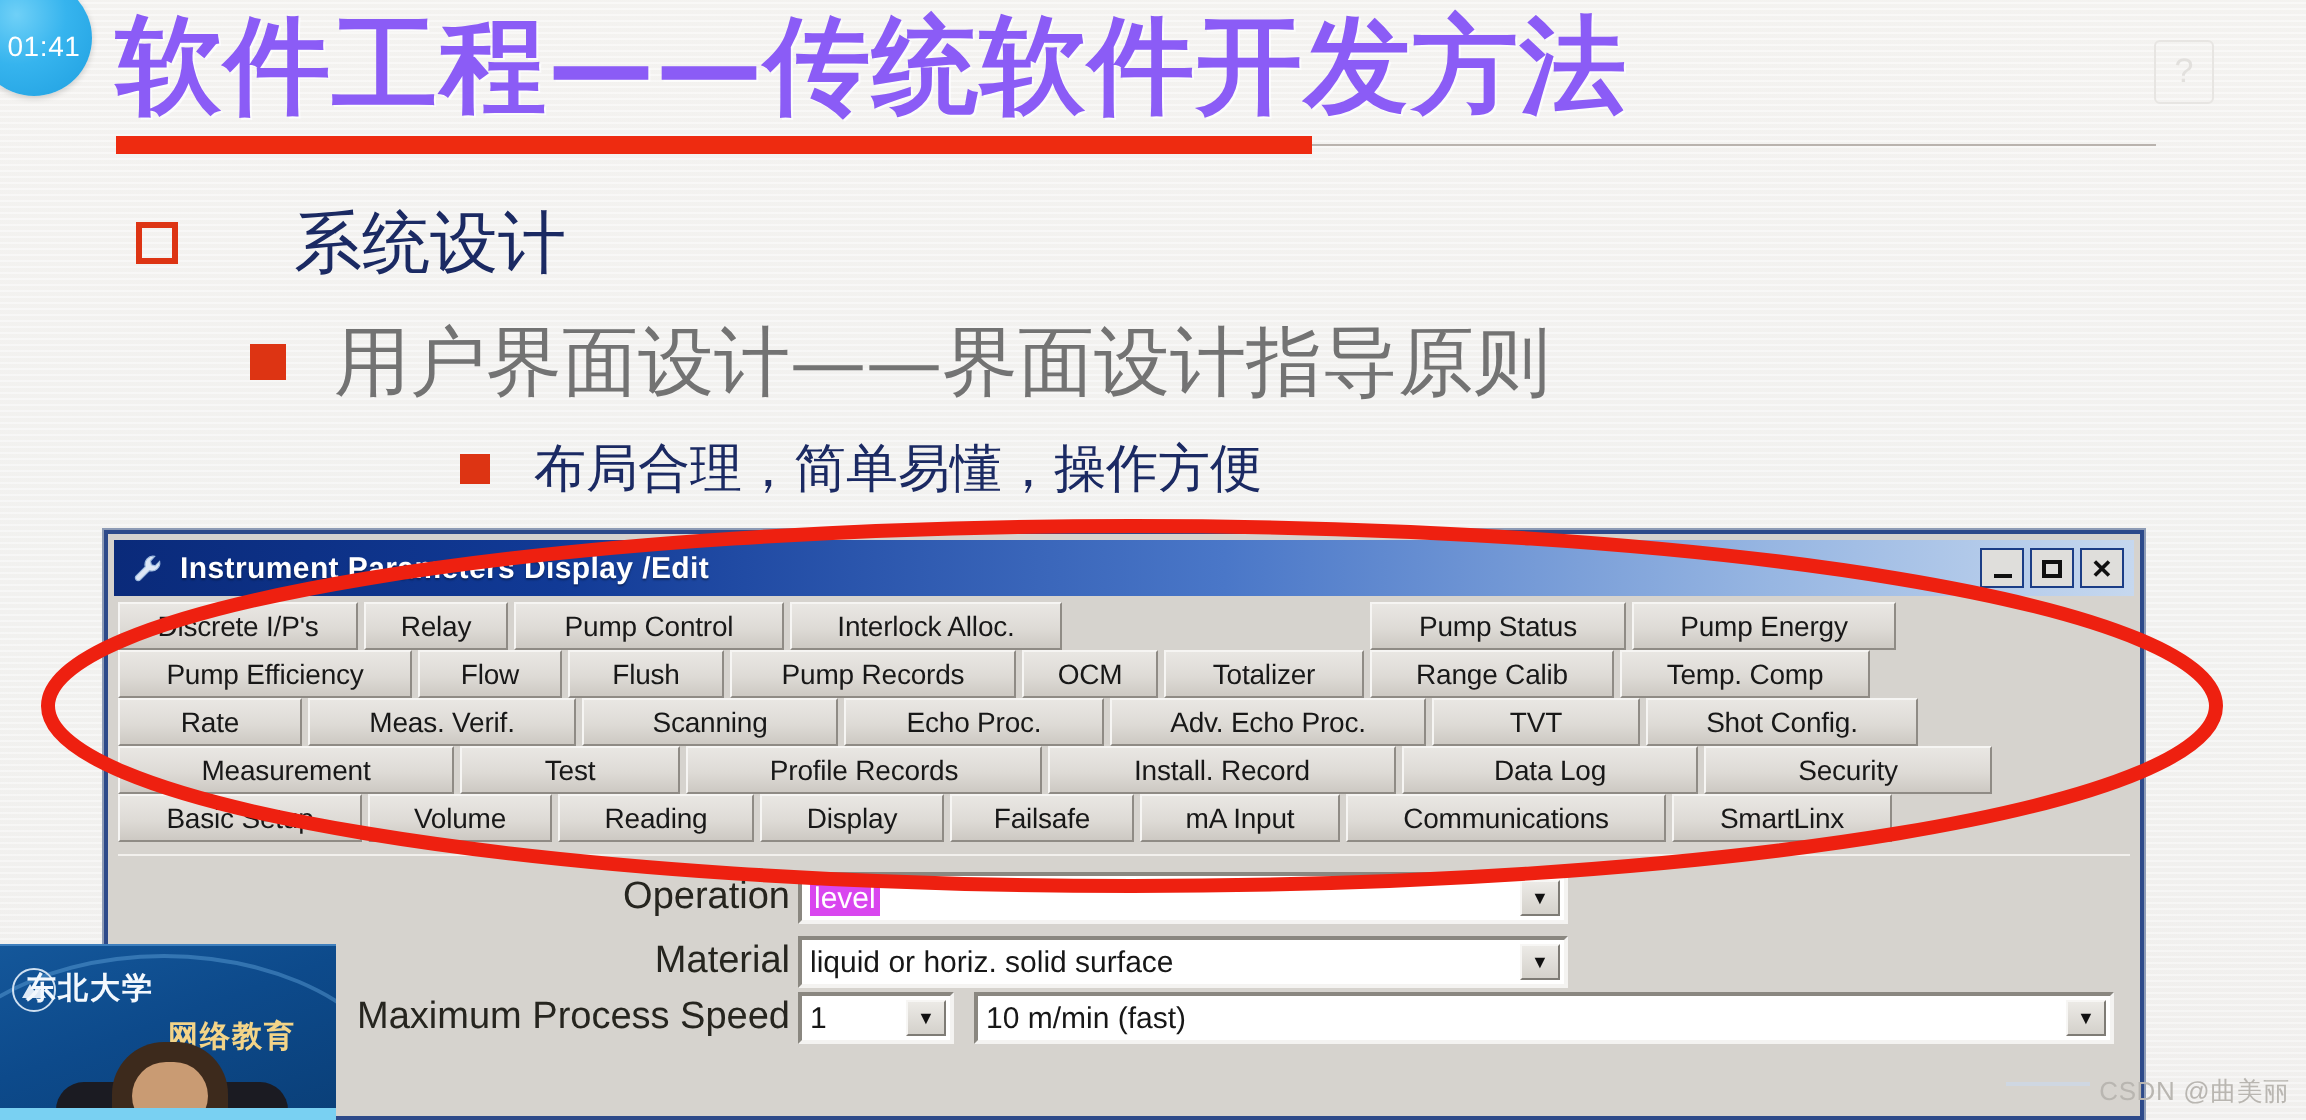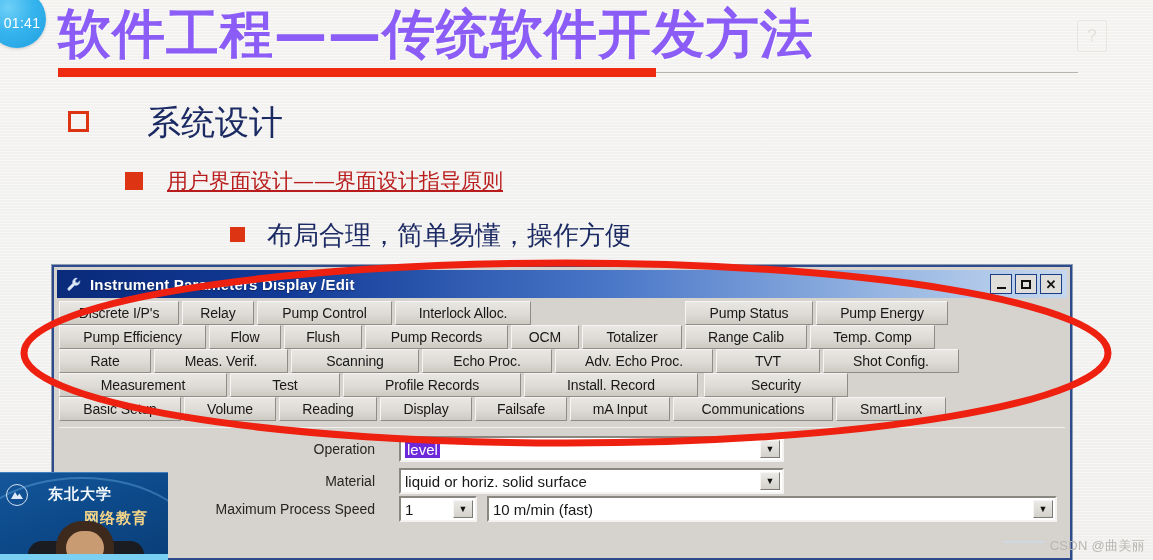--- a/index.html
+++ b/index.html
@@ -124,25 +124,24 @@
 
   .b2 { left: 125px; top: 160px; }
   .b2 .marker {
     width: 18px; height: 18px;
     background: #dd3413;
     margin-top: 12px;
   }
   .b2 .text {
     margin-left: 24px;
     font-family: "DejaVu Serif", "Liberation Serif", serif;
-    font-size: 21px;
+    font-size: 38px;
     line-height: 42px;
-    color: #b91c1c;
-    white-space: nowrap;
-    text-decoration: underline;
+    color: #737373;
+    white-space: nowrap;
   }
 
   .b3 { left: 230px; top: 217px; }
   .b3 .marker {
     width: 15px; height: 15px;
     background: #dd3413;
     margin-top: 10px;
   }
   .b3 .text {
     margin-left: 22px;
@@ -262,26 +261,26 @@
     border-top: 1px solid #f2f0ed;
   }
   .form-row {
     position: absolute;
     display: flex;
     align-items: center;
     left: 0;
     right: 8px;
   }
   .form-label {
-    font-size: 14px;
+    font-size: 19px;
     color: #26251f;
     white-space: nowrap;
     text-align: right;
     width: 340px;
-    padding-right: 24px;
+    padding-right: 4px;
     box-sizing: border-box;
   }
   .combo {
     position: relative;
     height: 26px;
     background: #ffffff;
     border: 2px solid;
     border-color: #8a8780 #f4f3f1 #f4f3f1 #8a8780;
     box-sizing: border-box;
     display: flex;
@@ -300,21 +299,21 @@
     border: 1px solid;
     border-color: #f7f6f4 #7e7b75 #7e7b75 #f7f6f4;
     box-sizing: border-box;
     display: flex;
     align-items: center;
     justify-content: center;
     font-size: 9px;
     color: #111;
   }
   .combo .sel-text {
-    background: #6d28d9;
+    background: #d946ef;
     color: #ffffff;
     padding: 0 2px;
   }
 
   
   .ellipse-annot {
     position: absolute;
     left: 18px;
     top: 256px;
     width: 1096px;
@@ -349,21 +348,21 @@
     left: 6px; top: 11px;
     width: 20px; height: 20px;
     border-radius: 50%;
     border: 1px solid #cfe0f1;
     display: flex; align-items: center; justify-content: center;
     color: #dfeaf6;
     font-size: 11px;
   }
   .vo-univ {
     position: absolute;
-    left: 48px; top: 12px;
+    left: 13px; top: 12px;
     color: #f3f8fd;
     font-family: "DejaVu Serif", "Liberation Serif", serif;
     font-size: 15px;
     letter-spacing: 1px;
     font-weight: 700;
     white-space: nowrap;
   }
   .vo-sub {
     position: absolute;
     left: 84px; top: 36px;
@@ -531,20 +530,21 @@
         </div>
         <div class="tab-row">
           <div class="tab-btn" style="width: 168px;">Measurement</div>
           <div class="tab-sep"></div>
           <div class="tab-btn" style="width: 110px;">Test</div>
           <div class="tab-sep"></div>
           <div class="tab-btn" style="width: 178px;">Profile Records</div>
           <div class="tab-sep"></div>
           <div class="tab-btn" style="width: 174px;">Install. Record</div>
           <div class="tab-sep"></div>
+          <div class="tab-btn" style="width: 148px;">Data Log</div>
           <div class="tab-sep"></div>
           <div class="tab-btn" style="width: 144px;">Security</div>
           <div class="tab-sep"></div>
           <div class="tab-grow"></div>
         </div>
         <div class="tab-row">
           <div class="tab-btn" style="width: 122px;">Basic Setup</div>
           <div class="tab-sep"></div>
           <div class="tab-btn" style="width: 92px;">Volume</div>
           <div class="tab-sep"></div>

